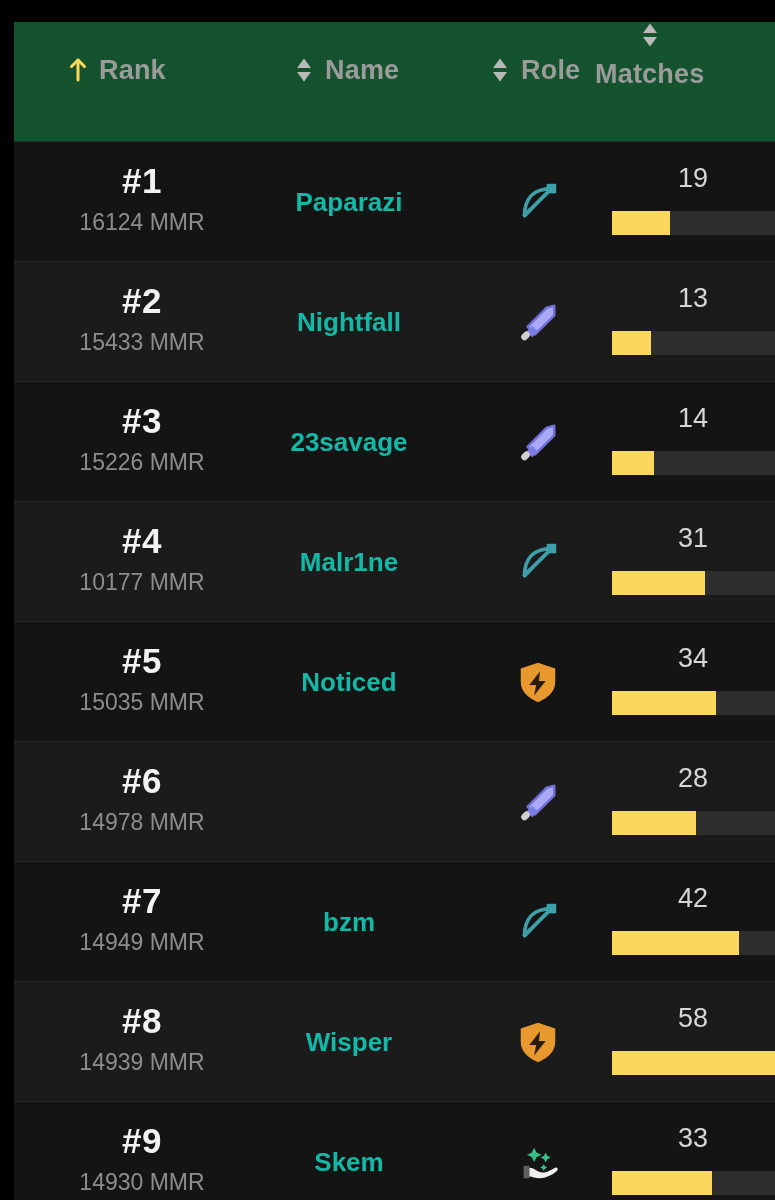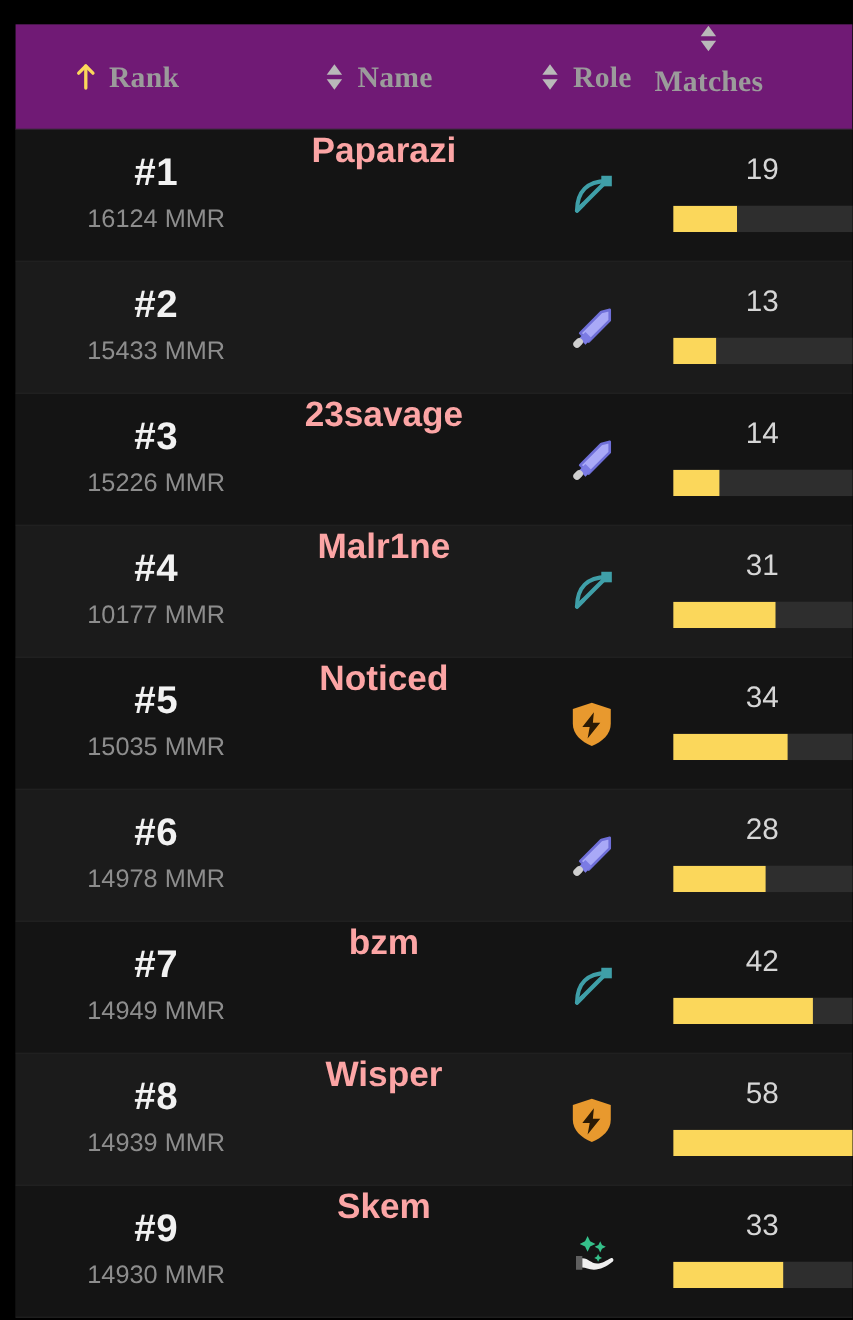--- a/index.html
+++ b/index.html
@@ -25,24 +25,23 @@
     left: 14px;
     top: 22px;
     width: 761px;            
     background: #141414;
     overflow: hidden;
   }
 
   
   .thead {
     position: relative;
-    height: 96px;
-    background: #701a75;
+    height: 120px;
+    background: #14532d;
     border-bottom: 1px solid #2b2b2b;
-    font-family: Liberation Serif, serif;
   }
   .th {
     position: absolute;
     top: 0;
     height: 96px;
     display: flex;
     align-items: center;
     gap: 11px;
     color: #9b9b9b;
     font-size: 27px;
@@ -81,22 +80,22 @@
   .rank-mmr {
     position:absolute; left:0; right:0; top:67px;
     text-align:center;
     color:#8d8d8d;
     font-size:23px; font-weight:400;
   }
 
   
   .c-name {
     left: 215px; top: 0; width: 240px; height: 120px;
-    display:flex; justify-content:center;
-    color:#fca5a5; font-size:32px; font-weight:700;
+    display:flex; align-items:center; justify-content:center;
+    color:#14b8a6; font-size:26px; font-weight:700;
   }
 
   
   .c-role {
     left: 466px; top: 0; width: 116px; height: 120px;
     display:flex; align-items:center; justify-content:center;
   }
   .role-ico { width: 46px; height: 46px; display:block; }
 
   
@@ -193,20 +192,23 @@
             <div class="m-track">
               <div class="m-fill" style="width:33%"></div>
             </div>
           </div>
         </div>
         <div class="row alt">
           <div class="cell c-rank">
             <div class="rank-no">#2</div>
             <div class="rank-mmr">15433 MMR</div>
           </div>
+          <div class="cell c-name">
+            <span>Nightfall</span>
+          </div>
           <div class="cell c-role">
             <span>
               <svg class="role-ico" viewBox="0 0 48 48">
                 <path d="M41 7 L41 17 L21 37 L13 29 L33 9 Z" fill="#a9a9f7" stroke="#6f6fd8" stroke-width="2.5" stroke-linejoin="round"></path>
                 <path d="M18 28 L12 34 L18 40 L24 34 Z" fill="#7b7be4"></path>
                 <rect x="6" y="35" width="10" height="7" rx="3.5" transform="rotate(-45 11 38.5)" fill="#cfcfcf"></rect>
               </svg>
             </span>
           </div>
           <div class="cell c-matches">

